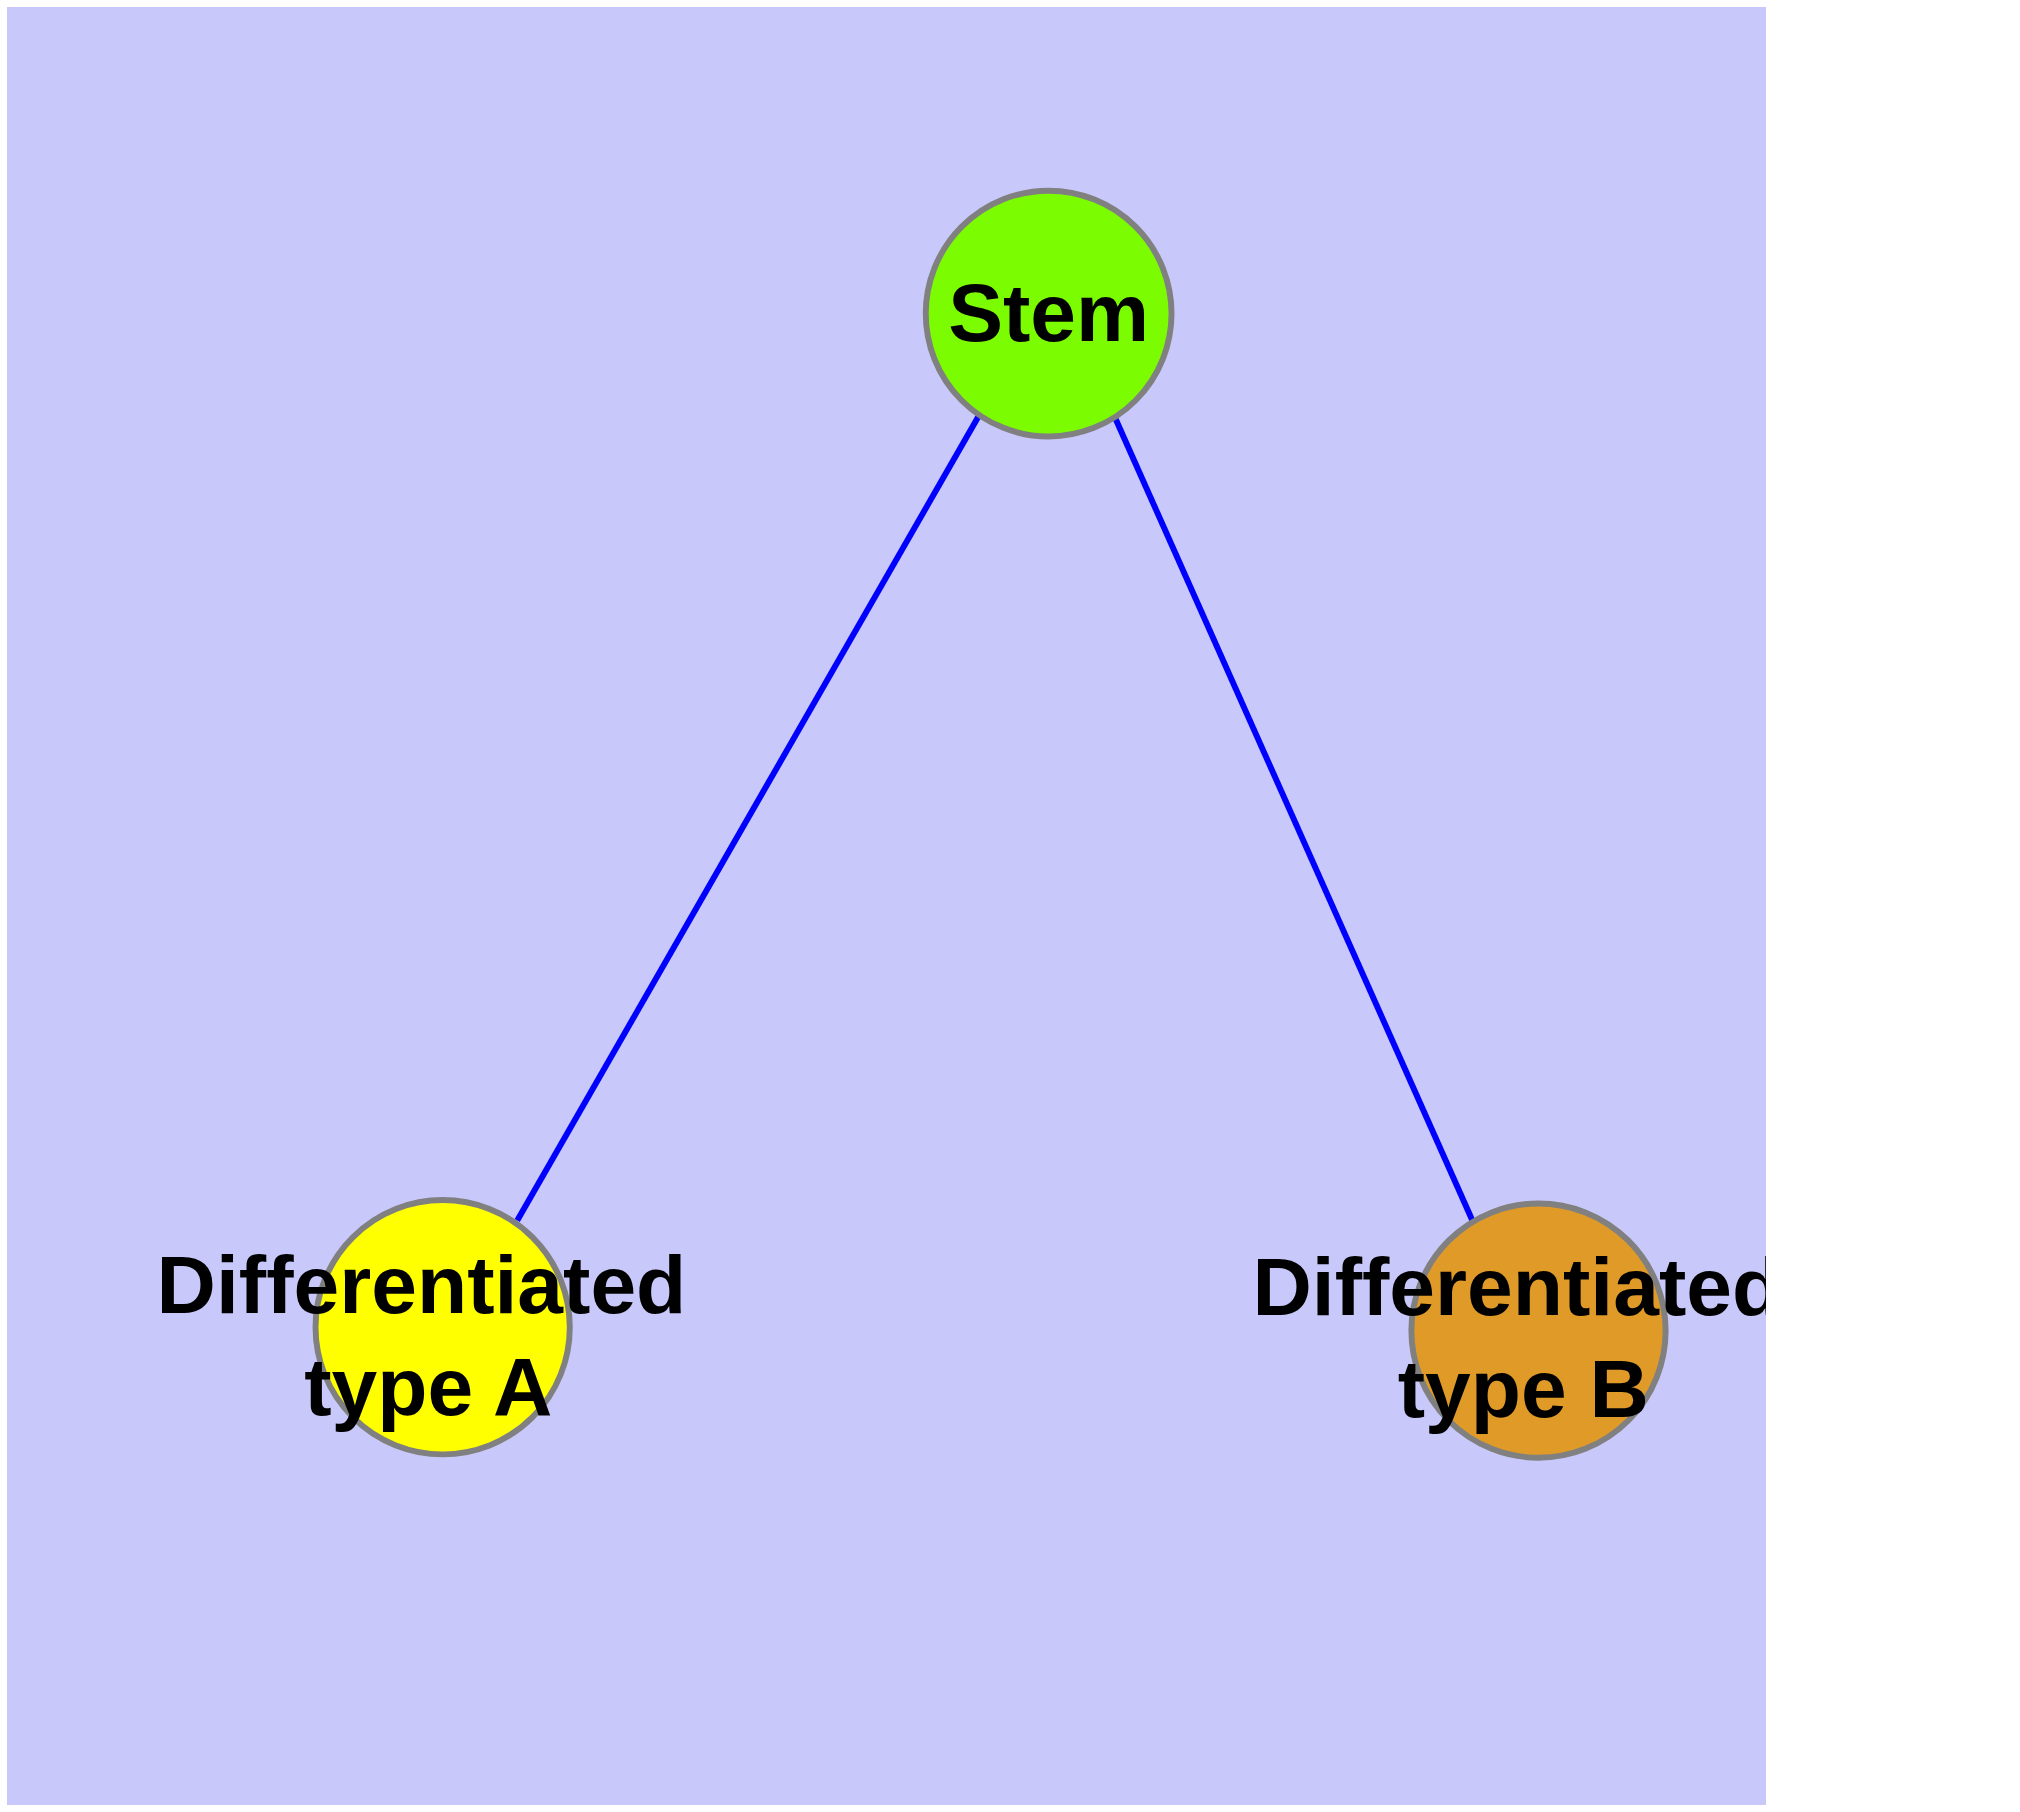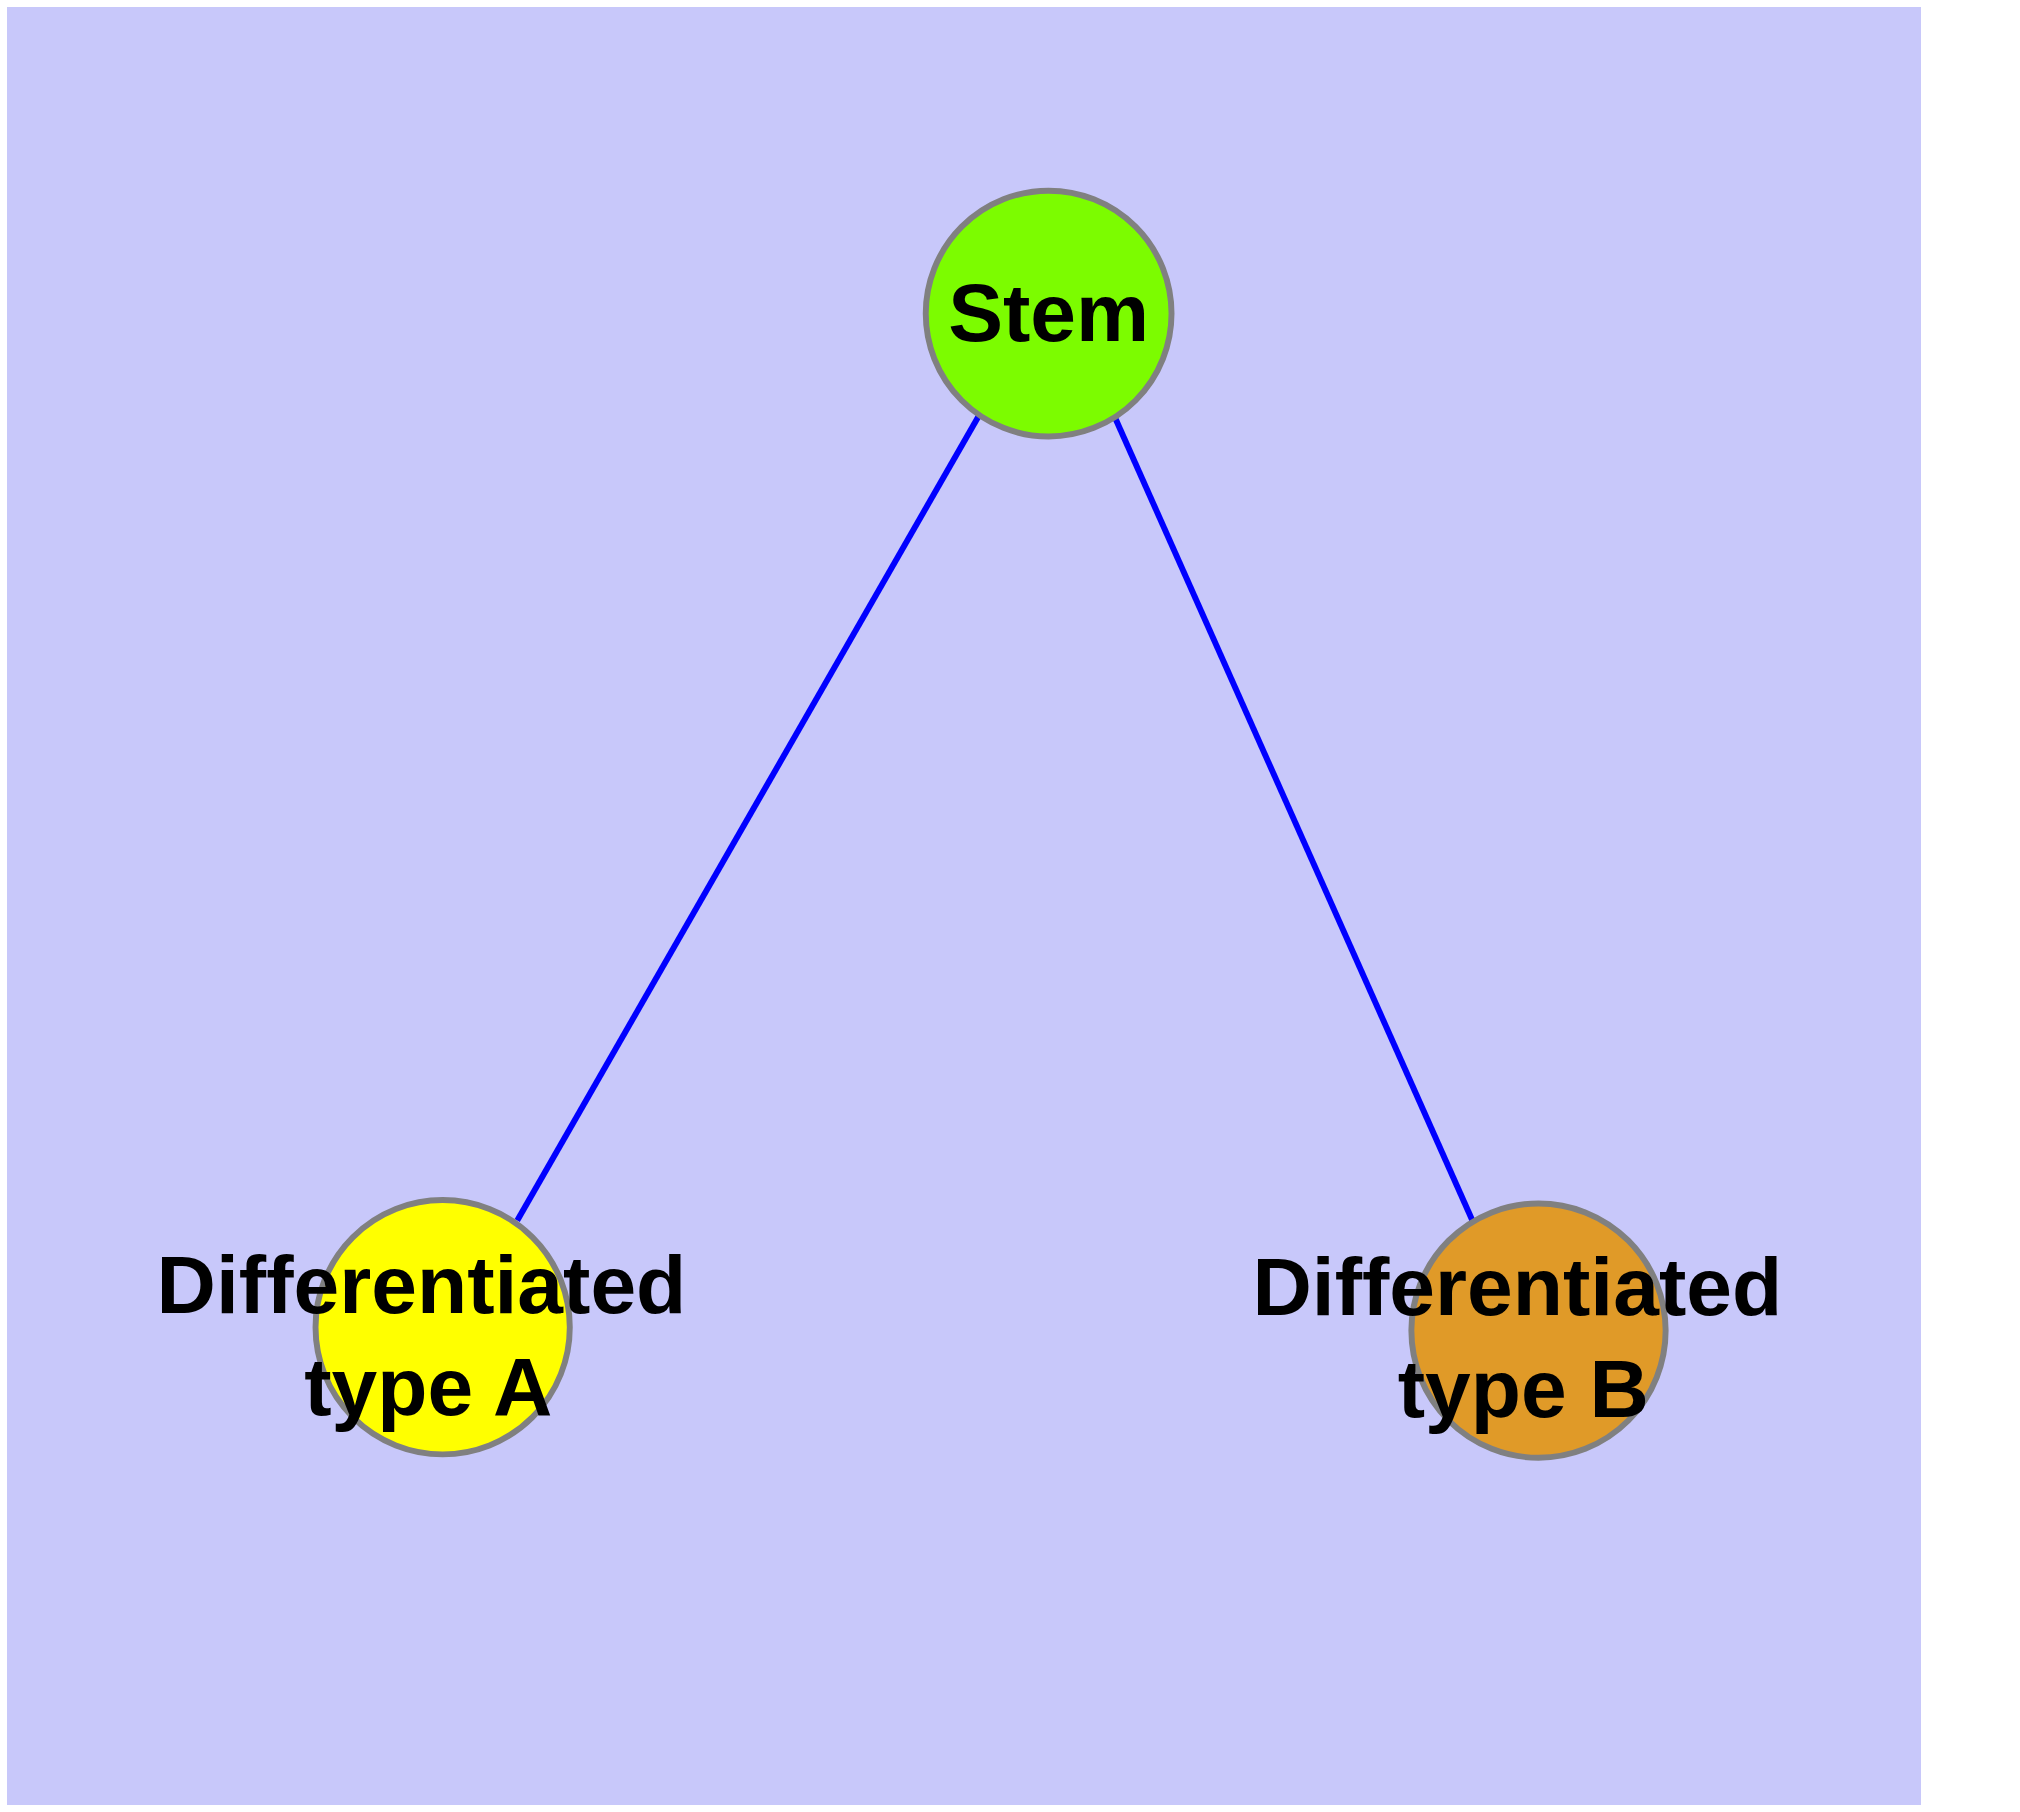--- a/index.html
+++ b/index.html
@@ -2,21 +2,21 @@
 <html style="font-size:13.6px"><head>
 <meta charset="utf-8">
 <style>
   html, body {
     margin: 0;
     padding: 0;
     background: #ffffff;
   }
   #canvas {
     position: relative;
-    width: 1921px;
+    width: 1766px;
     height: 1812px;
     background: #ffffff;
     overflow: hidden;
     font-family: "Liberation Sans", sans-serif;
   }
   #plot-area {
     position: absolute;
     left: 6.8px;
     top: 6.8px;
     width: 2007px;

